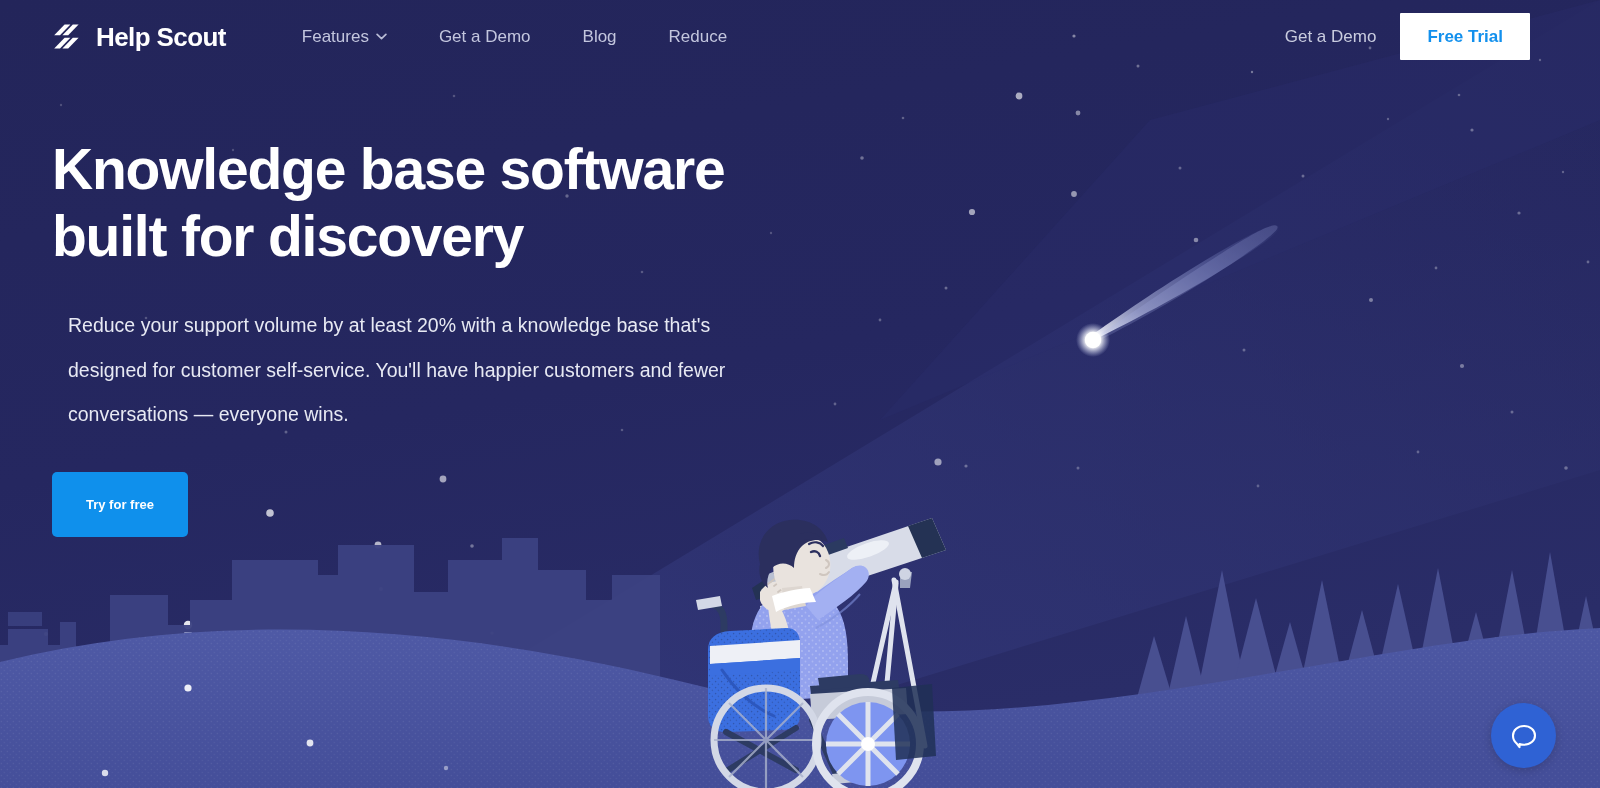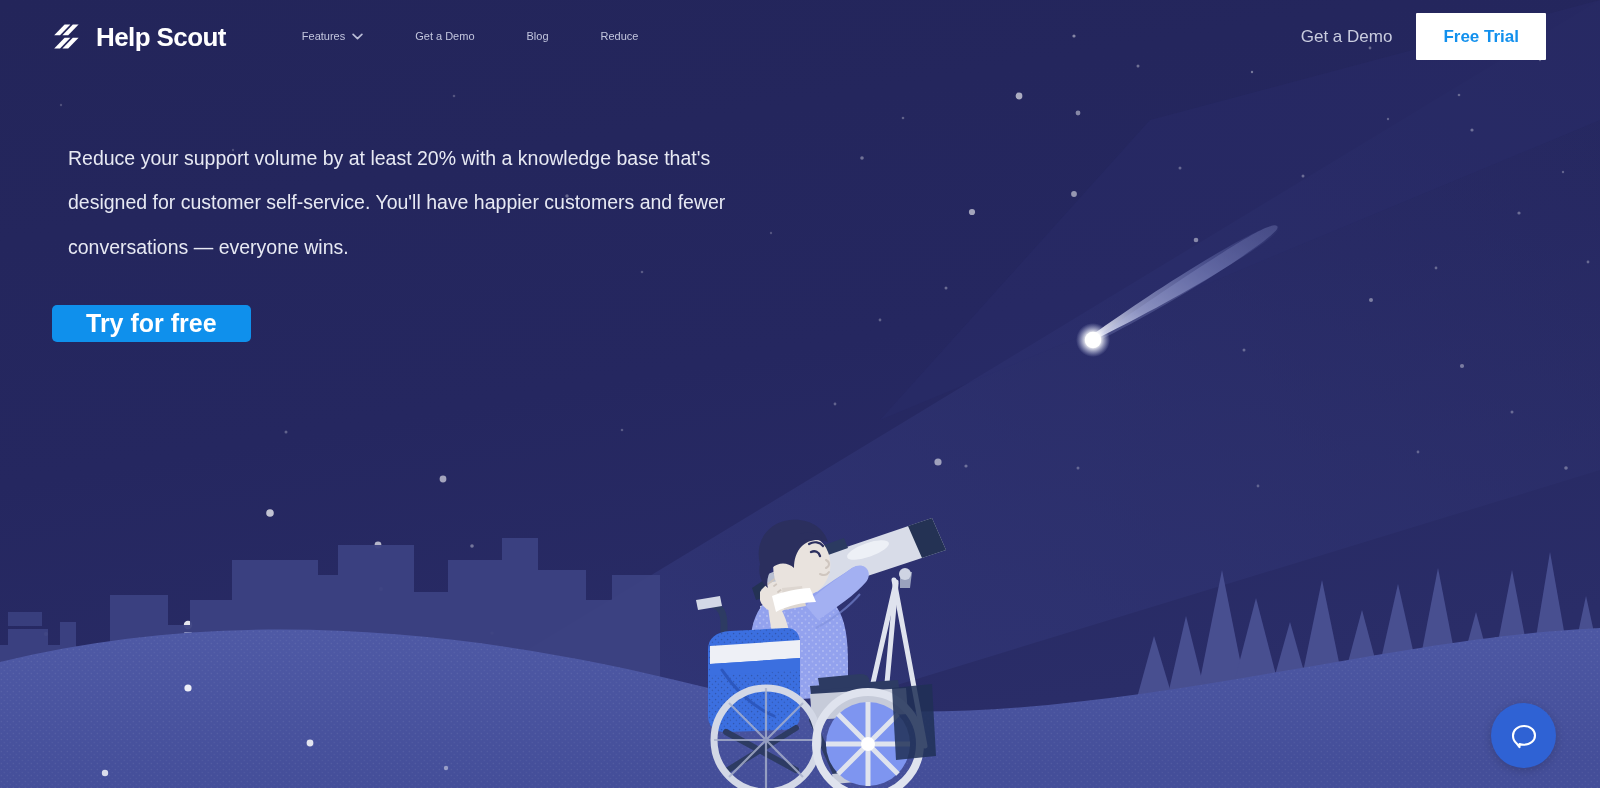--- a/index.html
+++ b/index.html
@@ -18,34 +18,34 @@
 
   
   .scene { position:absolute; inset:0; z-index:0; }
   .scene svg { display:block; width:1600px; height:788px; }
 
   
   .header {
     position:absolute; top:0; left:0; right:0; height:73px;
     z-index:30;
     display:flex; align-items:center;
-    padding:0 54px 0 52px;
+    padding:0 70px 0 52px;
   }
 
   .brand { display:flex; align-items:center; gap:10px; margin-right:50px; }
   .brand-mark { width:34px; height:28px; display:block; flex:none; }
   .brand-name {
     color:#ffffff; font-size:26px; font-weight:700;
     letter-spacing:-0.6px; white-space:nowrap; line-height:1;
   }
 
   .nav { display:flex; align-items:center; gap:0px; }
   .nav-item {
     display:flex; align-items:center; gap:7px;
-    color:#c3c6de; font-size:11px; line-height:1;
+    color:#c3c6de; font-size:17px; line-height:1;
     padding:10px 26px; white-space:nowrap; cursor:pointer;
   }
   .chev { width:11px; height:7px; display:block; flex:none; opacity:.95; }
 
   .header-right { margin-left:auto; display:flex; align-items:center; gap:24px; }
   .demo-link {
     color:#c9ccdf; font-size:17px; line-height:1; white-space:nowrap; cursor:pointer;
   }
   .trial-btn {
     background:#ffffff; color:#1290ed;
@@ -69,22 +69,22 @@
   .hero-sub {
     color:#e7e9f3;
     font-size:19.5px; line-height:2.27;
     max-width:668px;
     margin-bottom:36px;
     margin-left:16px;
   }
   .cta-btn {
     display:inline-block;
     background:#0f90ec; color:#ffffff;
-    font-size:25px; font-weight:700; line-height:1;
-    padding:6px 34px; border-radius:5px; border:0;
+    font-size:13px; font-weight:700; line-height:1;
+    padding:26px 34px; border-radius:5px; border:0;
     cursor:pointer;
     font-family:"Liberation Sans", sans-serif;
   }
 
   
   .illustration {
     position:absolute; left:660px; top:488px;
     width:320px; height:300px; z-index:22;
   }
   .illustration svg { display:block; width:320px; height:300px; }
@@ -297,20 +297,24 @@
       </div>
     </nav>
 
     <div class="header-right">
       <span class="demo-link">Get a Demo</span>
       <button class="trial-btn">Free Trial</button>
     </div>
   </header>
 
   <section class="hero">
+    <h1 class="hero-title">
+      <span>Knowledge base software</span><br>
+      <span>built for discovery</span>
+    </h1>
     <p class="hero-sub">Reduce your support volume by at least 20% with a knowledge base that's designed for customer self-service. You'll have happier customers and fewer conversations — everyone wins.</p>
     <button class="cta-btn">Try for free</button>
   </section>
 
   <div class="illustration">
     <svg viewBox="0 0 320 300" xmlns="http://www.w3.org/2000/svg">
       <defs>
         <pattern id="shirtDots" width="7" height="7" patternUnits="userSpaceOnUse">
           <circle cx="2" cy="2" r="0.9" fill="#ffffff" opacity="0.30"></circle>
           <circle cx="5.5" cy="5.5" r="0.9" fill="#ffffff" opacity="0.22"></circle>

